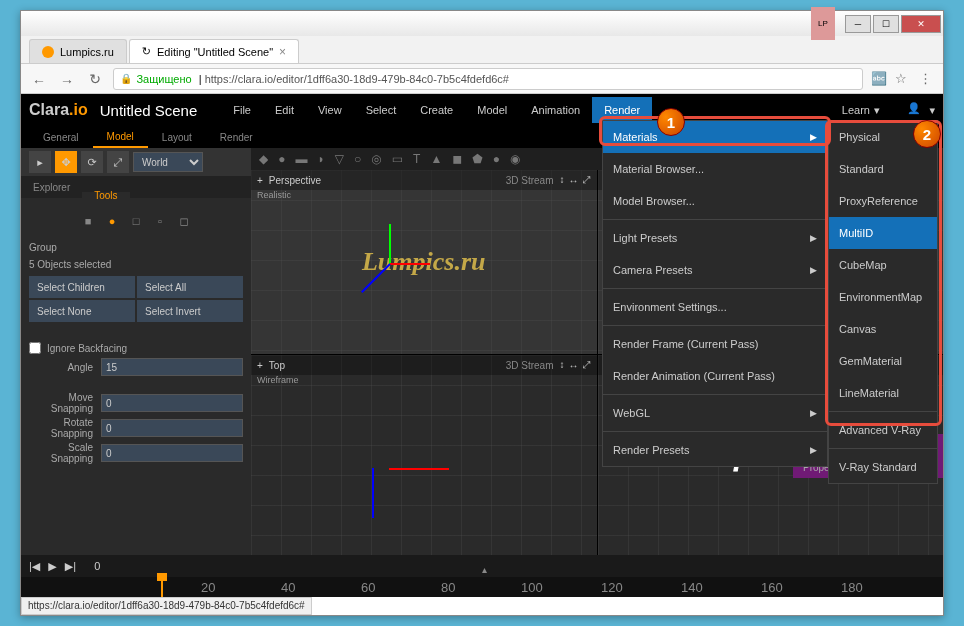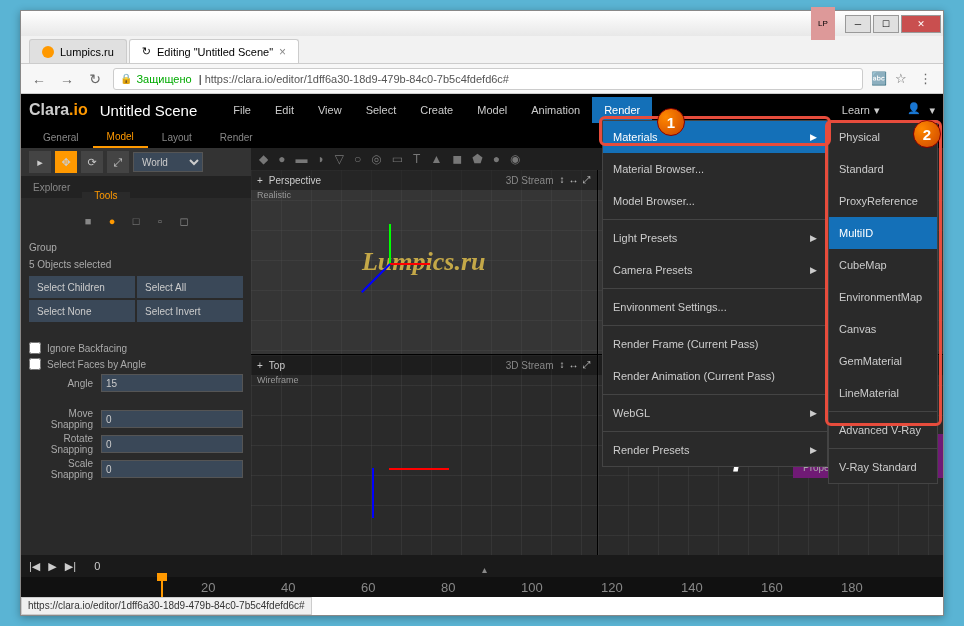--- a/index.html
+++ b/index.html
@@ -207,24 +207,20 @@
               <div class="sel-btn">Select Children</div>
               <div class="sel-btn">Select All</div>
               <div class="sel-btn">Select None</div>
               <div class="sel-btn">Select Invert</div>
             </div>
           <div style="height:16px"></div>
           <div class="check-row">
               <input type="checkbox" style="">
               <span>Ignore Backfacing</span>
             </div>
-          <div class="check-row">
-              <input type="checkbox" style="">
-              <span>Select Faces by Angle</span>
-            </div>
           <div class="prop-row">
               <span class="prop-label">Angle</span>
               <input class="prop-input" value="15" style="">
             </div>
           <div style="height:10px"></div>
           <div class="prop-row">
               <span class="prop-label">Move Snapping</span>
               <input class="prop-input" value="0" style="">
             </div>
           <div class="prop-row">

